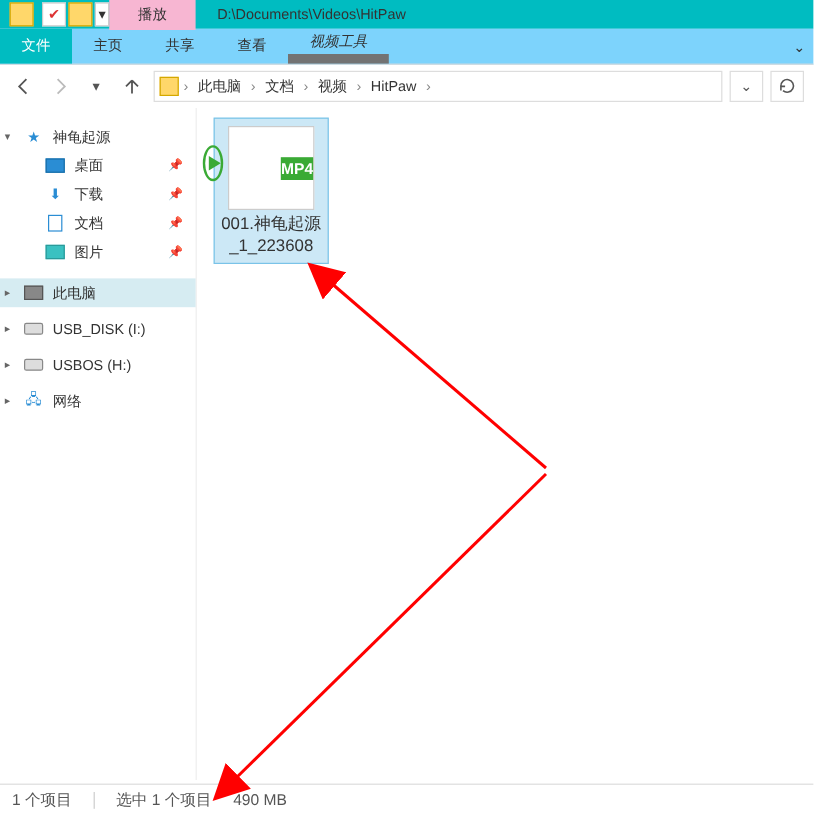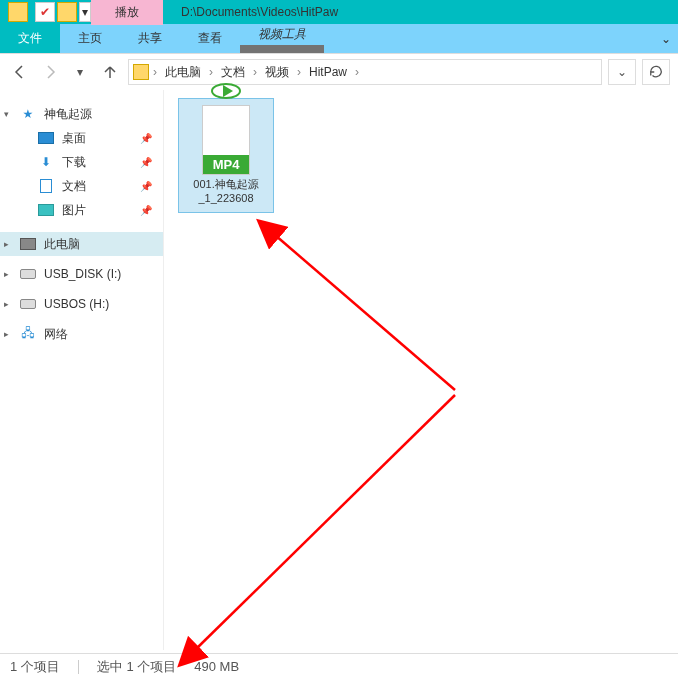--- a/index.html
+++ b/index.html
@@ -45,25 +45,25 @@
   .ico-desktop { width: 16px; height: 12px; background: #2a8dd4; border: 1px solid #1a6fa8; }
   .ico-download { color: #2a8dd4; }
   .ico-doc { width: 12px; height: 14px; border: 1px solid #2a8dd4; background: #fff; }
   .ico-pic { width: 16px; height: 12px; background: #3ac1c1; border: 1px solid #2a9a9a; }
   .ico-pc { width: 16px; height: 12px; background: #888; border: 1px solid #555; }
   .ico-disk { width: 16px; height: 10px; background: #ddd; border: 1px solid #888; border-radius: 2px; }
   .ico-net { color: #2a8dd4; }
 
   .content { flex: 1; position: relative; padding: 12px; }
   .file-item { width: 96px; text-align: center; background: #cce8f6; border: 1px solid #7ac3e8; padding: 6px 4px; position: absolute; left: 14px; top: 8px; }
-  .file-thumb { width: 48px; height: 70px; margin: 0 auto 2px; background: #fff; border: 1px solid #ccc; display: flex; flex-direction: column; align-items: center; justify-content: flex-end; gap: 48px; }
+  .file-thumb { width: 72px; height: 70px; margin: 0 auto 2px; background: #fff; border: 1px solid #ccc; display: flex; flex-direction: row; align-items: center; justify-content: flex-end; gap: 48px; }
   .file-thumb .play { width: 30px; height: 30px; border: 2px solid #3aaa35; border-radius: 50%; display: flex; align-items: center; justify-content: center; margin-bottom: 8px; }
   .file-thumb .play::after { content: ""; border-left: 10px solid #3aaa35; border-top: 6px solid transparent; border-bottom: 6px solid transparent; margin-left: 3px; }
   .file-thumb .badge { background: #3aaa35; color: #fff; font-weight: bold; width: 100%; text-align: center; font-size: 13px; padding: 2px 0; }
-  .file-name { font-size: 11px; line-height: 1.3; word-break: break-all; }
+  .file-name { font-size: 14px; line-height: 1.3; word-break: break-all; }
 
   
   .statusbar { position: absolute; bottom: 0; left: 0; right: 0; height: 26px; border-top: 1px solid #ddd; display: flex; align-items: center; padding: 0 10px; gap: 18px; color: #555; font-size: 13px; }
   .statusbar .sep { border-left: 1px solid #ccc; height: 14px; }
 
   
   .overlay { position: absolute; left: 0; top: 0; pointer-events: none; }
 </style>
 </head>
 <body>

